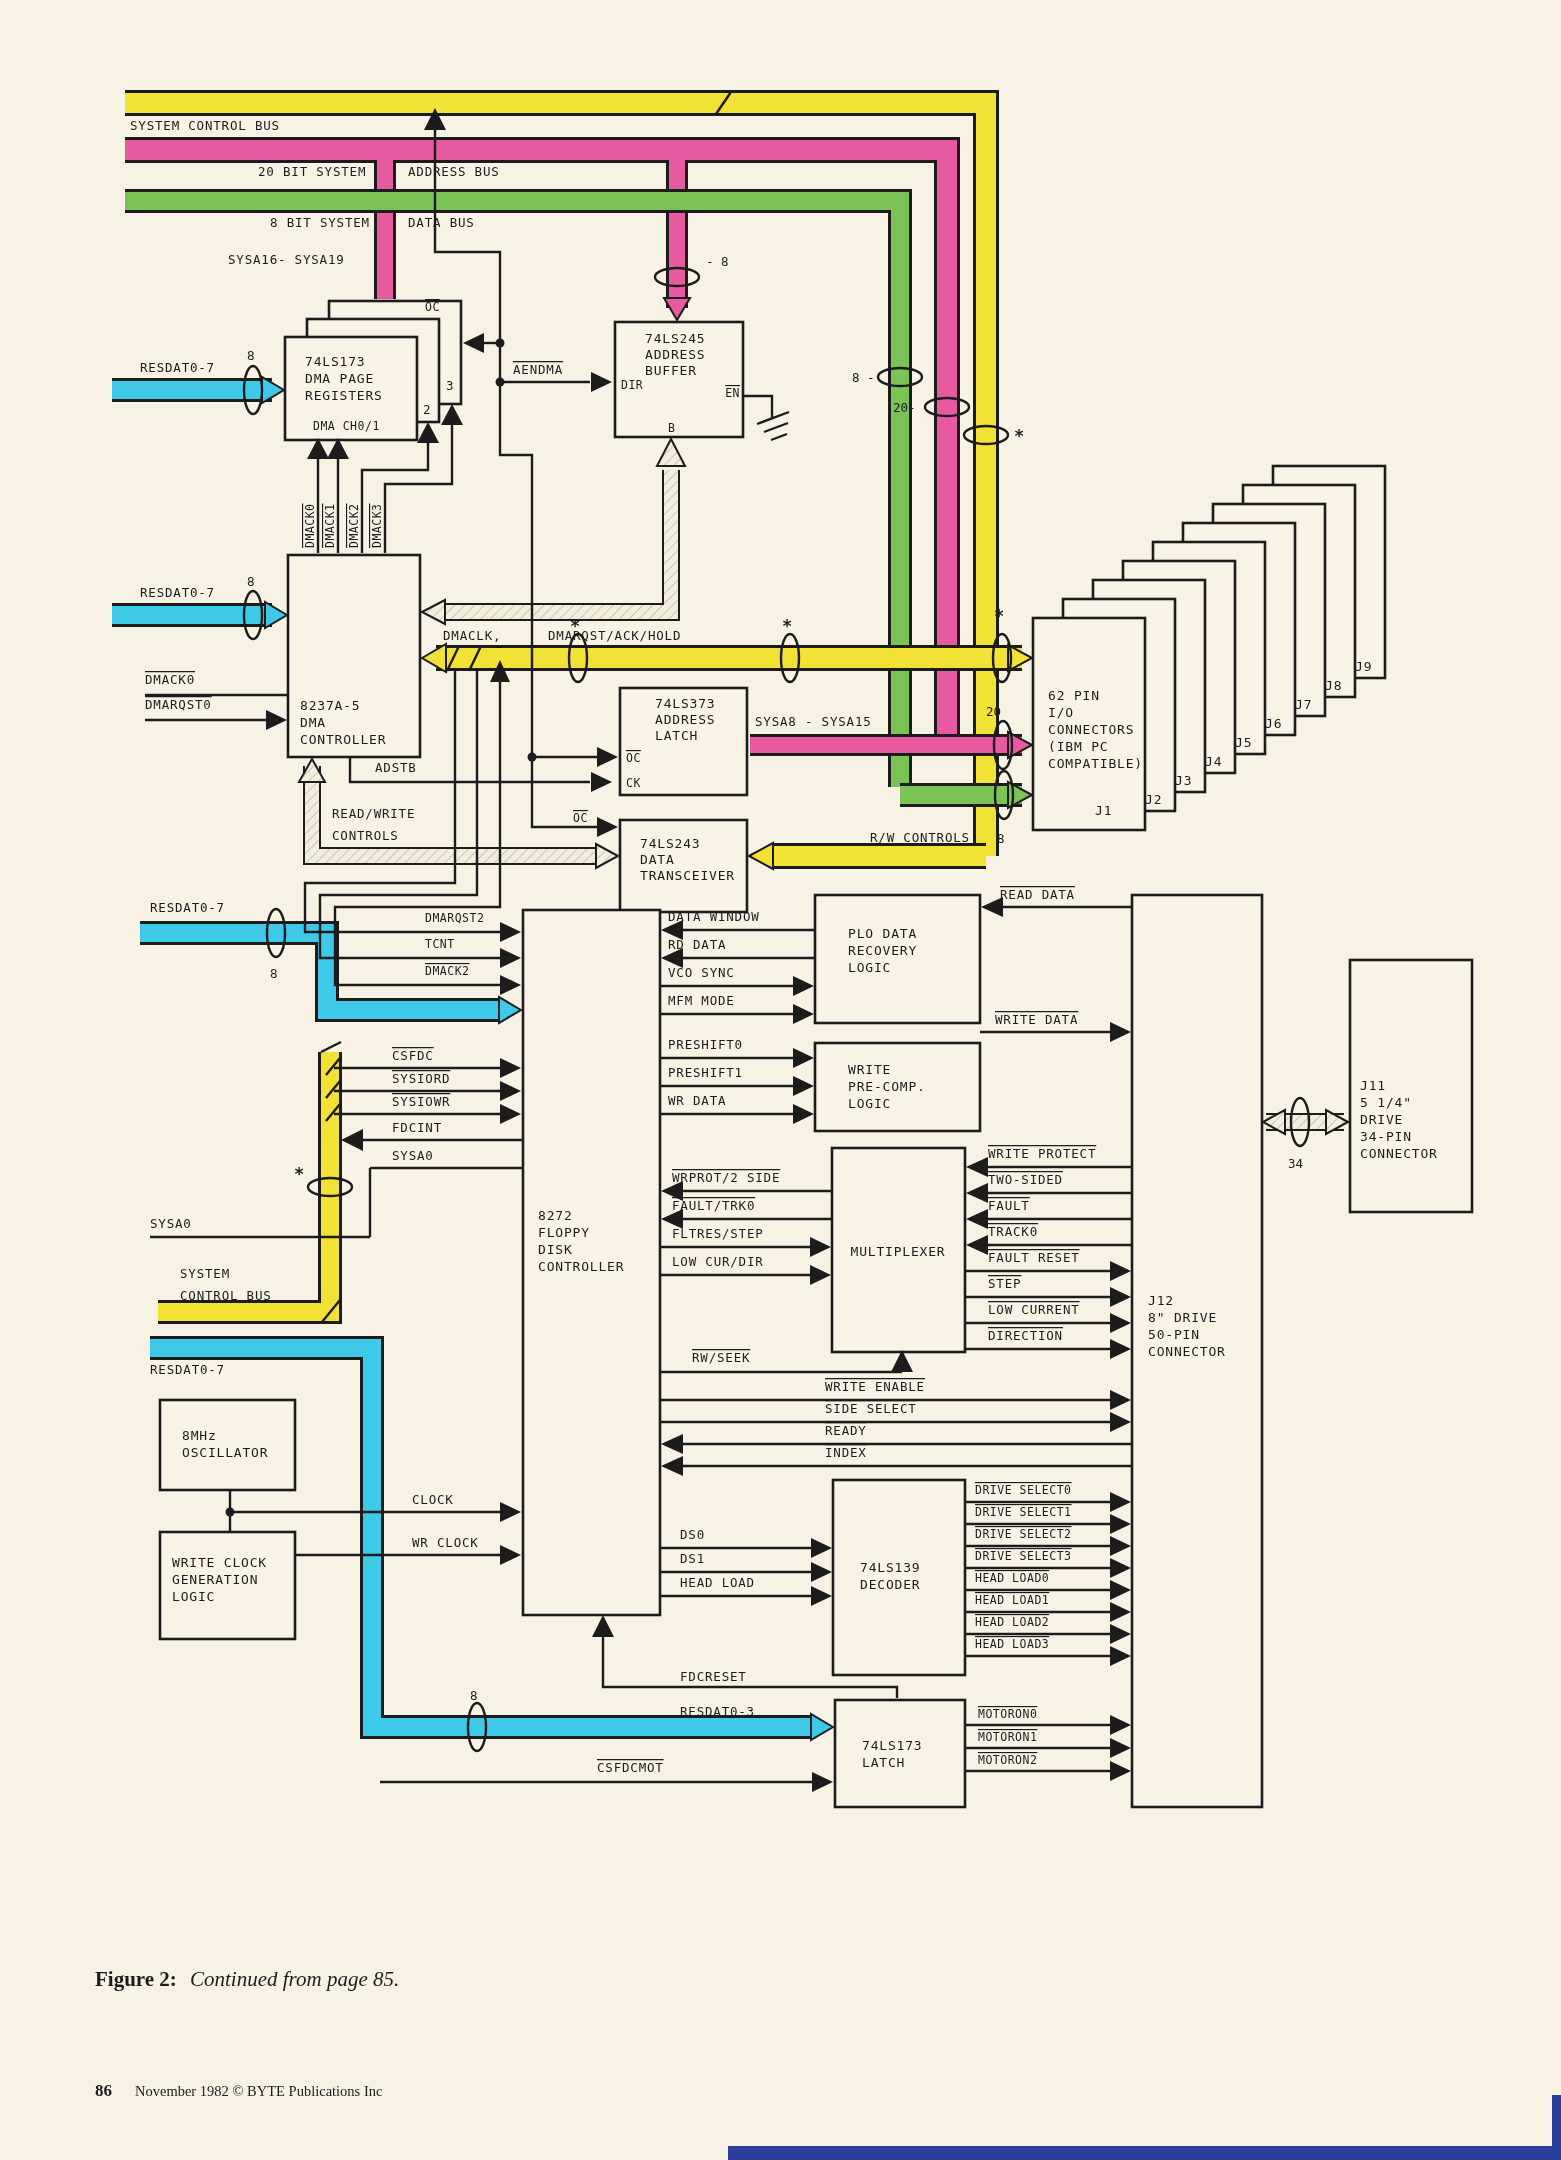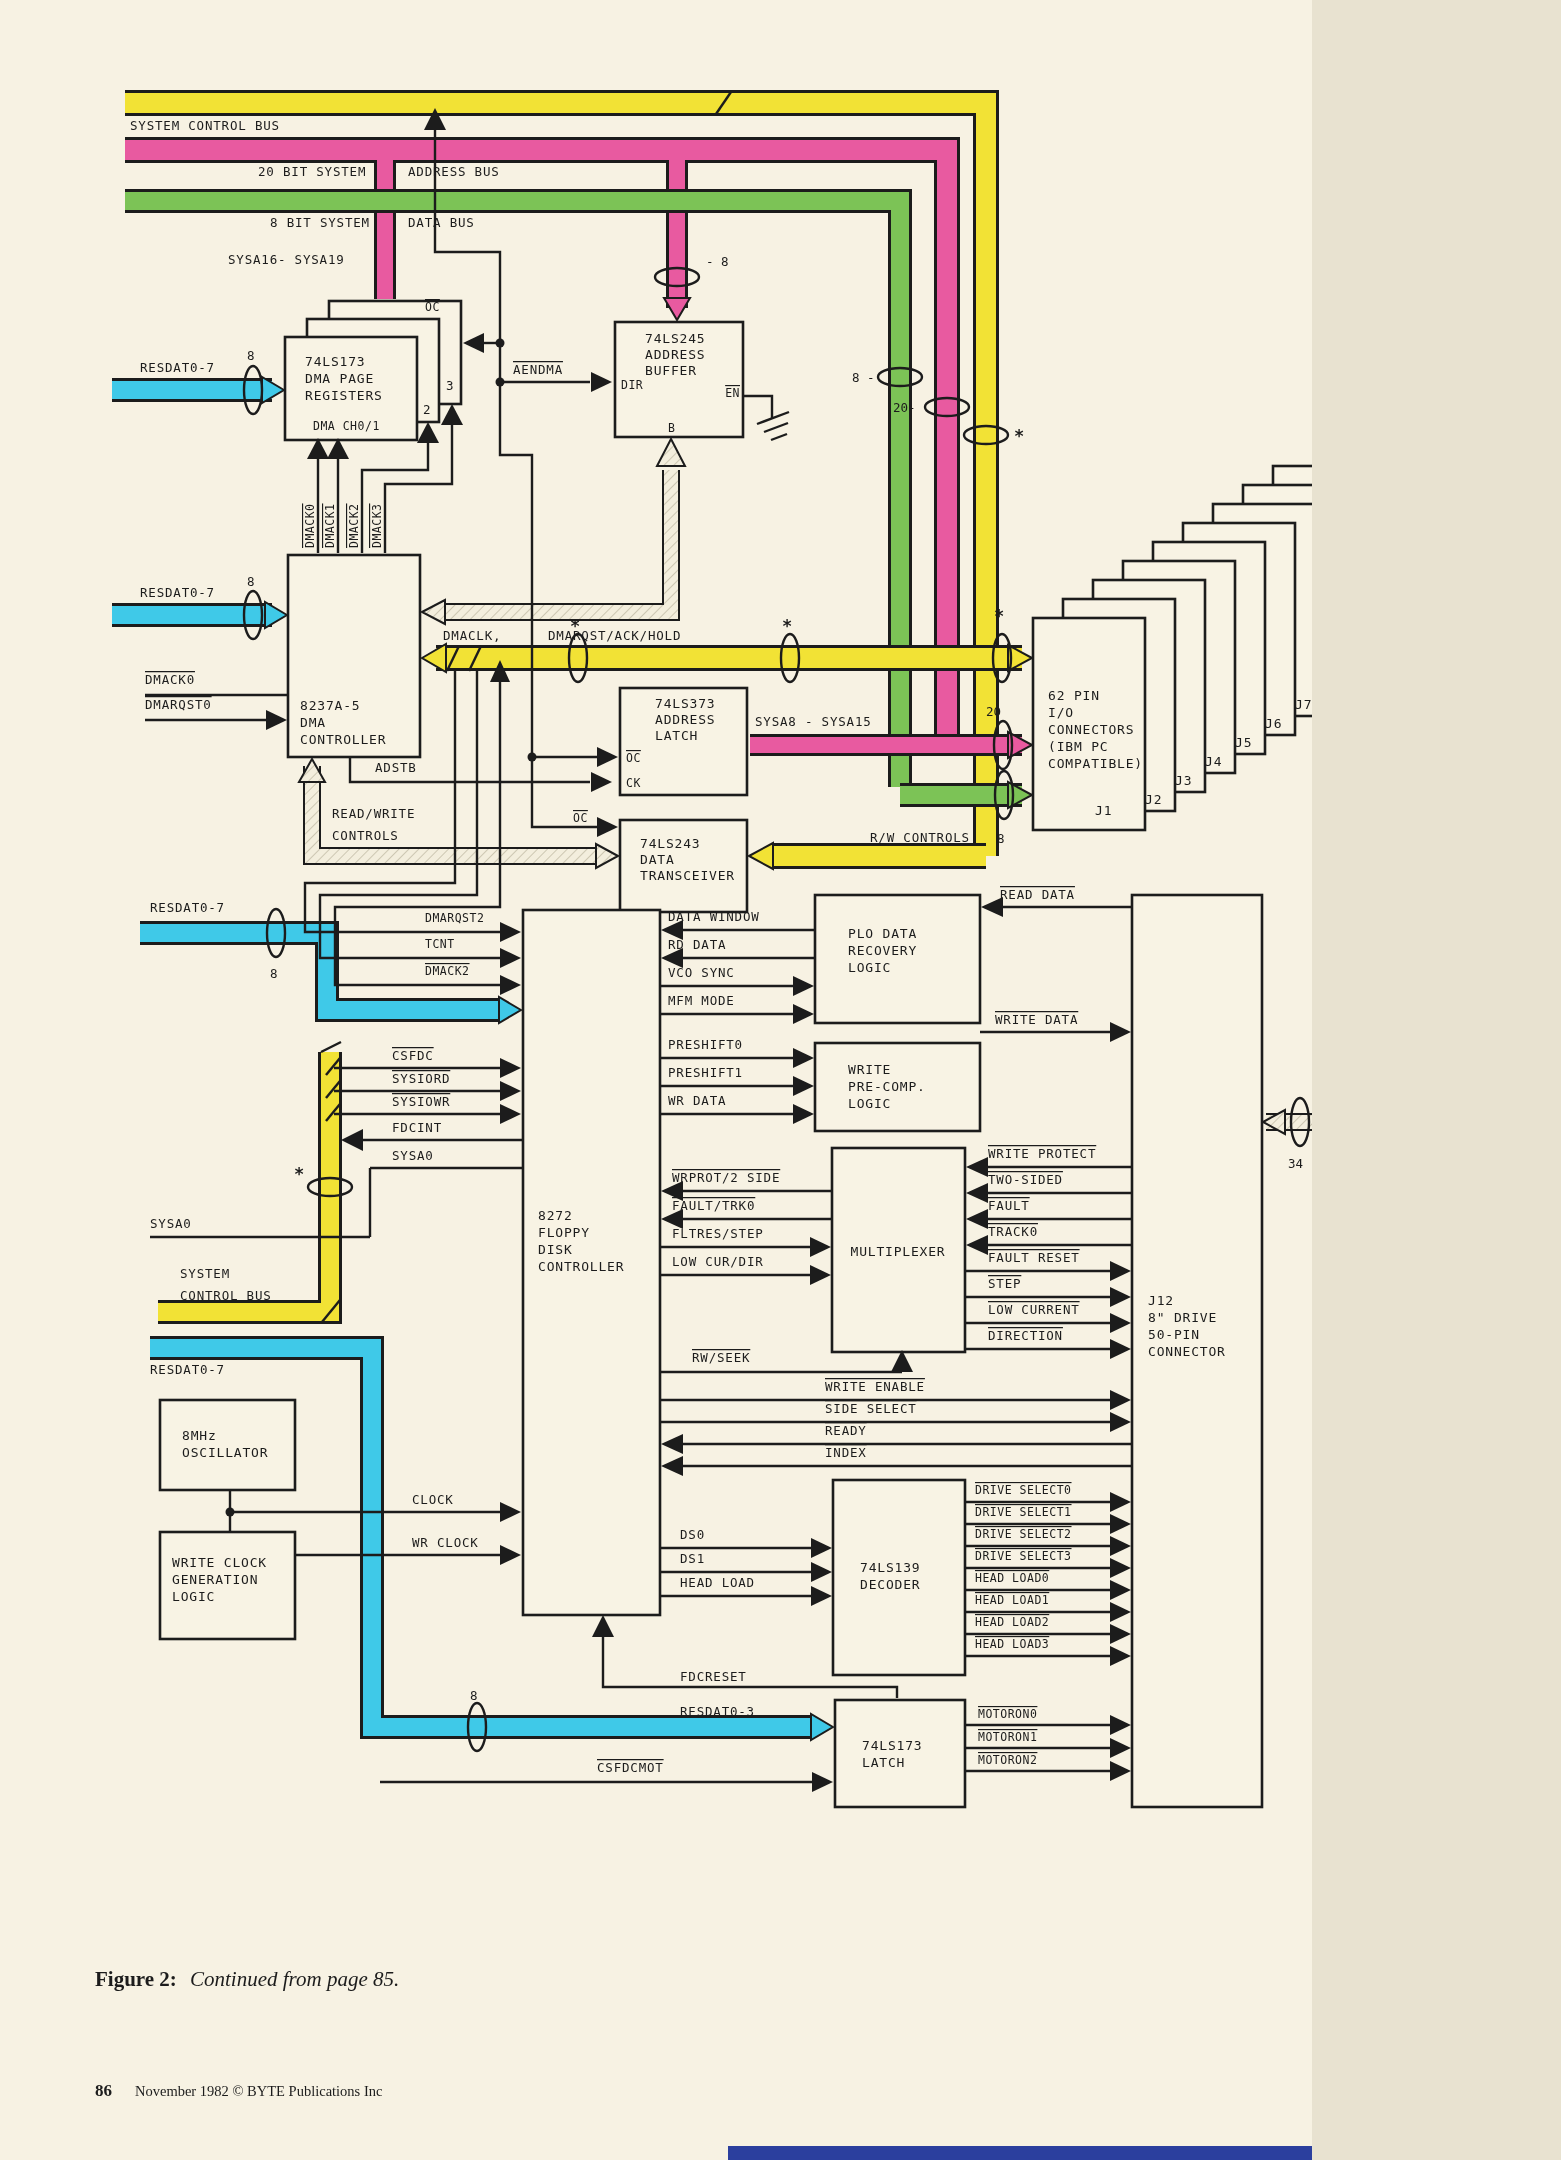--- a/index.html
+++ b/index.html
@@ -1,16 +1,16 @@
 <!DOCTYPE html>
 <html><head>
 <meta charset="utf-8">
 <style>
   html,body{margin:0;padding:0;background:#e8e2d0;}
-  .page{position:relative;width:1312px;height:2160px;background:#f7f2e3;overflow:hidden;}
+  .page{position:relative;width:1561px;height:2160px;background:#f7f2e3;overflow:hidden;}
   svg{position:absolute;left:0;top:0;}
   .bko{stroke:#1c1c1c;fill:none;}
   .cy{stroke:#f2e235;fill:none;}
   .cp{stroke:#e85aa0;fill:none;}
   .cg{stroke:#7cc356;fill:none;}
   .cc{stroke:#3fc9e8;fill:none;}
   .cw{stroke:url(#hb);fill:none;}
   .bx{fill:#f8f3e4;stroke:#1c1c1c;stroke-width:2.6;}
   .w{stroke:#1c1c1c;stroke-width:2.4;fill:none;}
   .ah{fill:#1c1c1c;stroke:none;}

